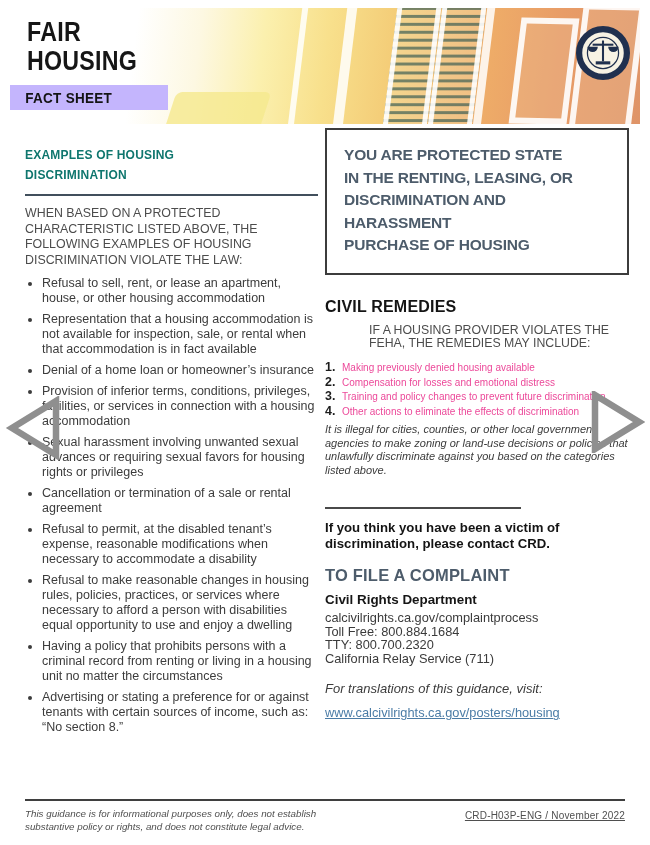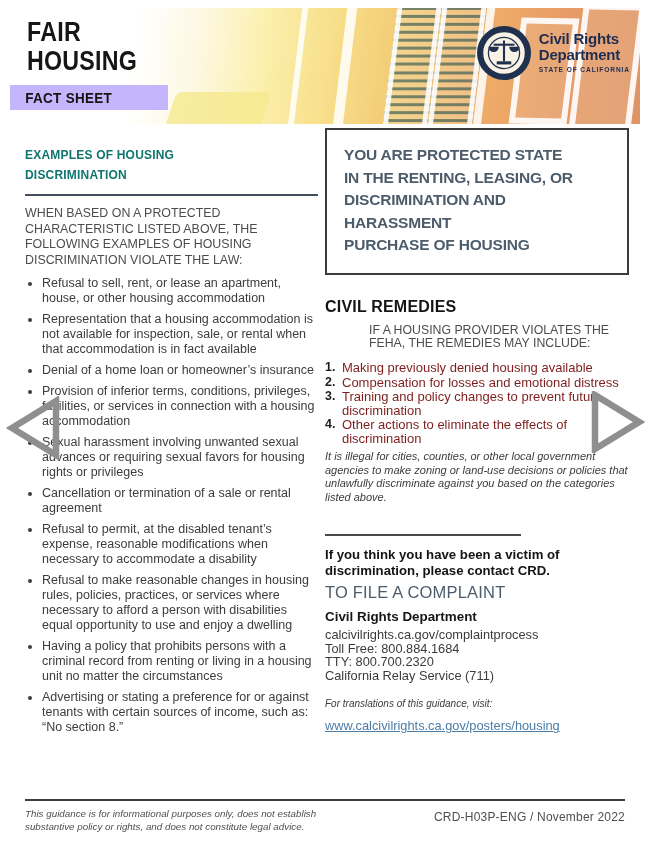--- a/index.html
+++ b/index.html
@@ -44,40 +44,40 @@
   .rule{height:2px;background:#414f5c;margin-top:9px;}
   .caps-intro{margin-top:10px;font-size:12.4px;line-height:15.5px;color:#4c4c4c;}
 
   ul.bullets{margin:8px 0 0 0;padding:0 0 0 17px;}
   ul.bullets li{font-size:12.5px;line-height:15px;color:#3c3c3c;margin-bottom:6px;}
 
   .pbox{border:2px solid #3c3c3c;padding:14px 12px 16px 17px;}
   .pbox div{font-size:15.5px;line-height:22.5px;font-weight:bold;color:#4d5c6b;letter-spacing:-.2px;}
 
   h3.black{margin:23px 0 0 0;font-size:16px;font-weight:bold;color:#141414;letter-spacing:.2px;}
-  h3.slate2{margin:4px 0 0 0;font-size:16.5px;font-weight:normal;color:#4d5c6b;letter-spacing:.2px;}
+  h3.slate2{margin:14px 0 0 0;font-size:16.5px;font-weight:bold;color:#4d5c6b;letter-spacing:.2px;}
   .r-intro{margin-top:8px;font-size:12.3px;line-height:13.8px;color:#4c4c4c;margin-left:44px;}
   .remedies{margin-top:10px;}
   .rem-row{display:flex;margin-bottom:1px;}
   .rem-row .num{flex:none;width:17px;font-size:12.4px;line-height:13.5px;font-weight:bold;color:#1c1c1c;}
-  .rem-row .txt{flex:1;font-size:13px;line-height:13.5px;color:#7f1d1d;}
+  .rem-row .txt{flex:1;font-size:10px;line-height:13.5px;color:#ec4899;}
   .zoning-body{margin-top:5px;font-size:11px;line-height:13.6px;color:#3c3c3c;font-style:italic;}
   .divider{margin-top:30px;width:196px;height:2px;background:#4a4a4a;}
   .victim{margin-top:11px;width:255px;font-size:13.2px;line-height:16px;font-weight:bold;color:#141414;}
   .dept{margin-top:8px;font-size:13.4px;font-weight:bold;color:#161616;line-height:14px;}
   .contact div{font-size:12.8px;line-height:13.5px;color:#3b3b3b;}
   .contact{margin-top:4px;}
-  .trans{margin-top:16px;font-size:10px;font-style:italic;color:#3b3b3b;}
+  .trans{margin-top:16px;font-size:13px;font-style:italic;color:#3b3b3b;}
   .link{display:inline-block;margin-top:9px;font-size:12.8px;color:#4b7ca6;text-decoration:underline;cursor:pointer;}
 
   
   .f-rule{position:absolute;left:25px;right:25px;top:799px;height:2px;background:#3f3f3f;}
   .f-disc{position:absolute;left:25px;top:807px;width:335px;font-size:9.8px;line-height:13px;
     font-style:italic;color:#4f4f4f;}
-  .f-code{position:absolute;right:25px;top:810px;font-size:12px;color:#4f4f4f;letter-spacing:.2px;}
+  .f-code{position:absolute;right:25px;top:810px;font-size:10px;color:#4f4f4f;letter-spacing:.2px;text-decoration:underline;}
 
   
   .arrow{position:absolute;z-index:10;cursor:pointer;}
   .arrow-left{left:5px;top:396px;}
   .arrow-right{left:591px;top:391px;}
   .arrow svg polygon{fill:none;stroke:#8f8f8f;stroke-width:6.5;stroke-linejoin:miter;}
 </style>
 </head>
 <body>
 
@@ -104,25 +104,20 @@
     <div class="logo">
       <svg class="seal" viewBox="0 0 52 52">
         <circle cx="26" cy="26" r="23" fill="#f7f2e4" stroke="#20304f" stroke-width="6"></circle>
         <circle cx="26" cy="26" r="15" fill="none" stroke="#20304f" stroke-width="1.2"></circle>
         <line x1="26" y1="14" x2="26" y2="34" stroke="#20304f" stroke-width="2"></line>
         <line x1="16" y1="18" x2="36" y2="18" stroke="#20304f" stroke-width="2"></line>
         <path d="M11 20 a5 5 0 0 0 10 0 z" fill="#20304f"></path>
         <path d="M31 20 a5 5 0 0 0 10 0 z" fill="#20304f"></path>
         <rect x="19" y="34" width="14" height="3" fill="#20304f"></rect>
       </svg>
-      <div class="logo-text">
-        <div class="logo-name">Civil Rights</div>
-        <div class="logo-name">Department</div>
-        <div class="logo-tag">STATE OF CALIFORNIA</div>
-      </div>
     </div>
   </div>
 
   <div class="col-left">
     <h2 class="slate">
       <div>EXAMPLES OF HOUSING</div>
       <div>DISCRIMINATION</div>
     </h2>
     <div class="rule"></div>
     <div class="caps-intro">WHEN BASED ON A PROTECTED CHARACTERISTIC LISTED ABOVE, THE FOLLOWING EXAMPLES OF HOUSING DISCRIMINATION VIOLATE THE LAW:</div>

